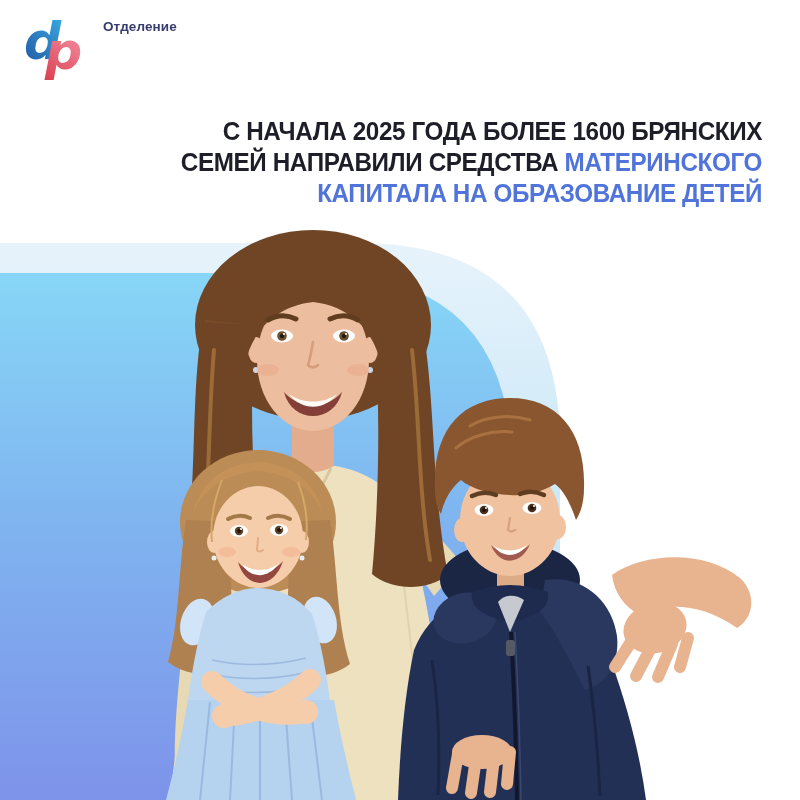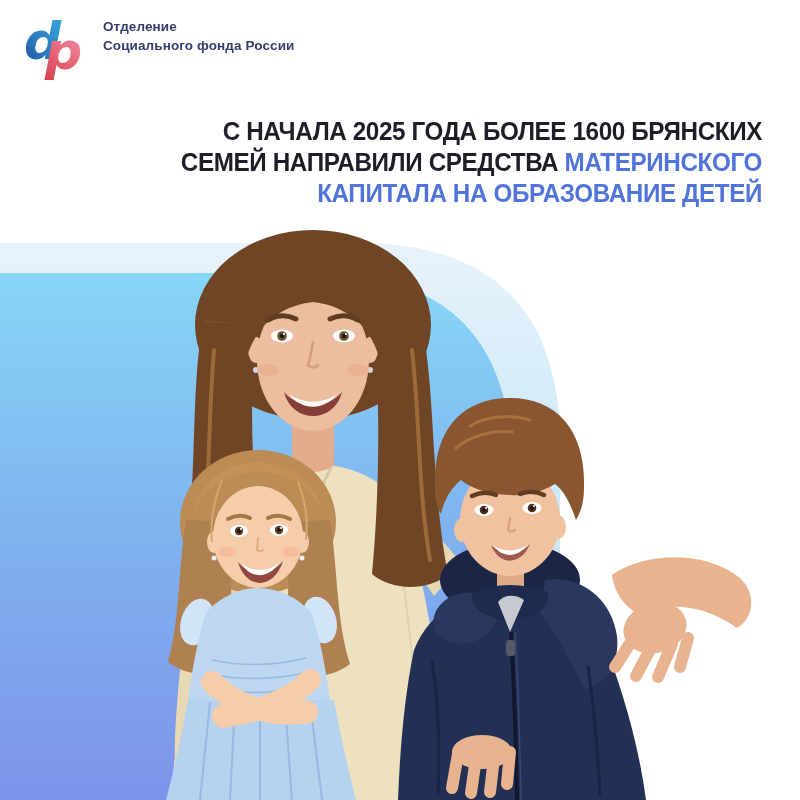--- a/index.html
+++ b/index.html
@@ -7,21 +7,21 @@
   body {
     position:relative; width:800px; height:800px; background:#ffffff;
     overflow:hidden; font-family:"Liberation Sans", sans-serif;
   }
   .poster { position:absolute; inset:0; }
 
   
   .brand { position:absolute; left:22px; top:13px; display:flex; align-items:flex-start; gap:11px; }
   .brand-logo { width:70px; height:70px; flex:0 0 auto; }
   .brand-text { padding-top:4px; font-size:13.5px; line-height:19px; font-weight:bold;
-                color:var(--brand-text,#363c6d); letter-spacing:.1px; }
+                color:var(--brand-text,#363c6d); letter-spacing:.1px;text-align:right; }
 
   
   .headline {
     position:absolute; top:116px; left:40px; right:38px;
     text-align:right; font-weight:bold; font-size:25px; line-height:31px;
     letter-spacing:-0.4px; color:var(--headline-dark,#1d1e27);
     transform:scaleX(.97); transform-origin:100% 0;
   }
   .headline .accent { color:var(--headline-accent,#5174da); }
 
@@ -43,21 +43,20 @@
         <linearGradient id="gr" x1="18" y1="66" x2="60" y2="14" gradientUnits="userSpaceOnUse">
           <stop offset="0" stop-color="#d83d4c"></stop>
             <stop offset="1" stop-color="#f795ab"></stop>
         </linearGradient>
       </defs>
       <text x="2" y="46" font-family="'DejaVu Sans', sans-serif" font-size="52" font-weight="bold" font-style="italic" fill="url(#gb)">d</text>
       <text x="23" y="56" font-family="'DejaVu Sans', sans-serif" font-size="52" font-weight="bold" font-style="italic" fill="url(#gr)">p</text>
     </svg>
     <div class="brand-text">
       <div>Отделение</div>
-      <div>Социального фонда России</div>
     </div>
   </div>
 
   <div class="headline">
     <div><span>С НАЧАЛА 2025 ГОДА БОЛЕЕ 1600 БРЯНСКИХ</span><span class="accent"></span></div>
     <div><span>СЕМЕЙ НАПРАВИЛИ СРЕДСТВА </span><span class="accent">МАТЕРИНСКОГО</span></div>
     <div><span></span><span class="accent">КАПИТАЛА НА ОБРАЗОВАНИЕ ДЕТЕЙ</span></div>
   </div>
 
   <svg class="photo" viewBox="0 0 800 570" aria-hidden="true">

